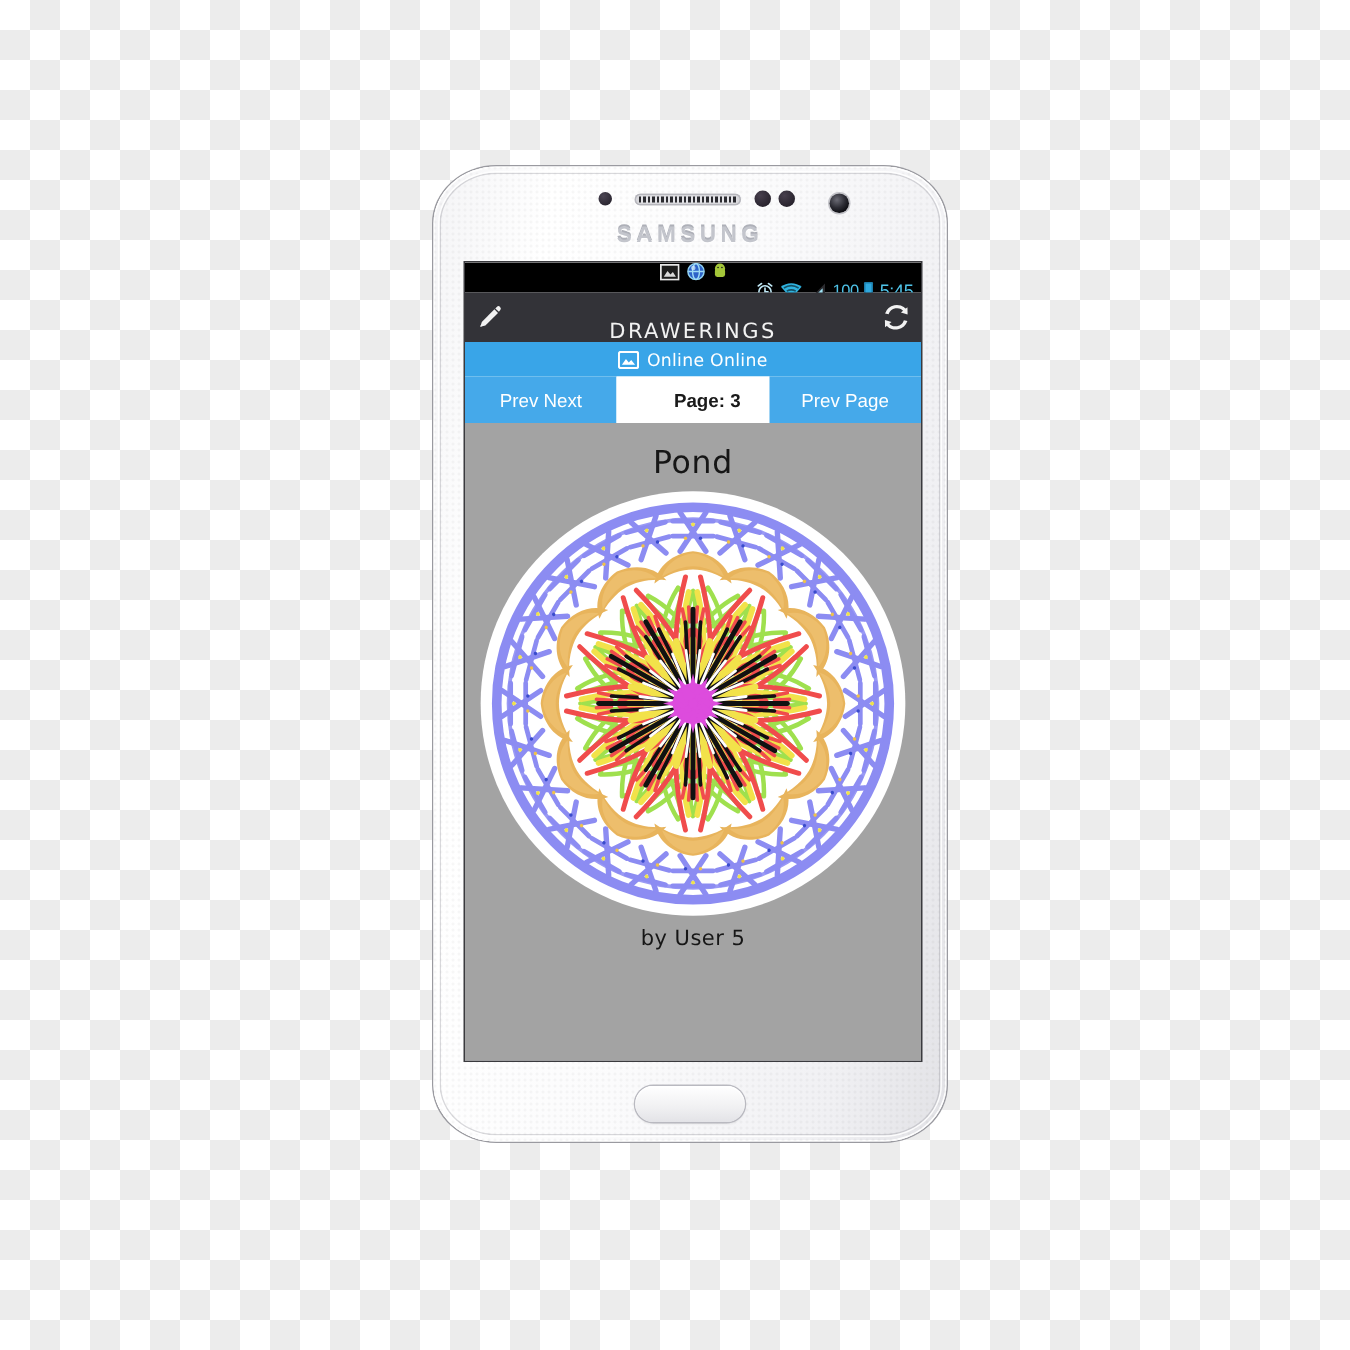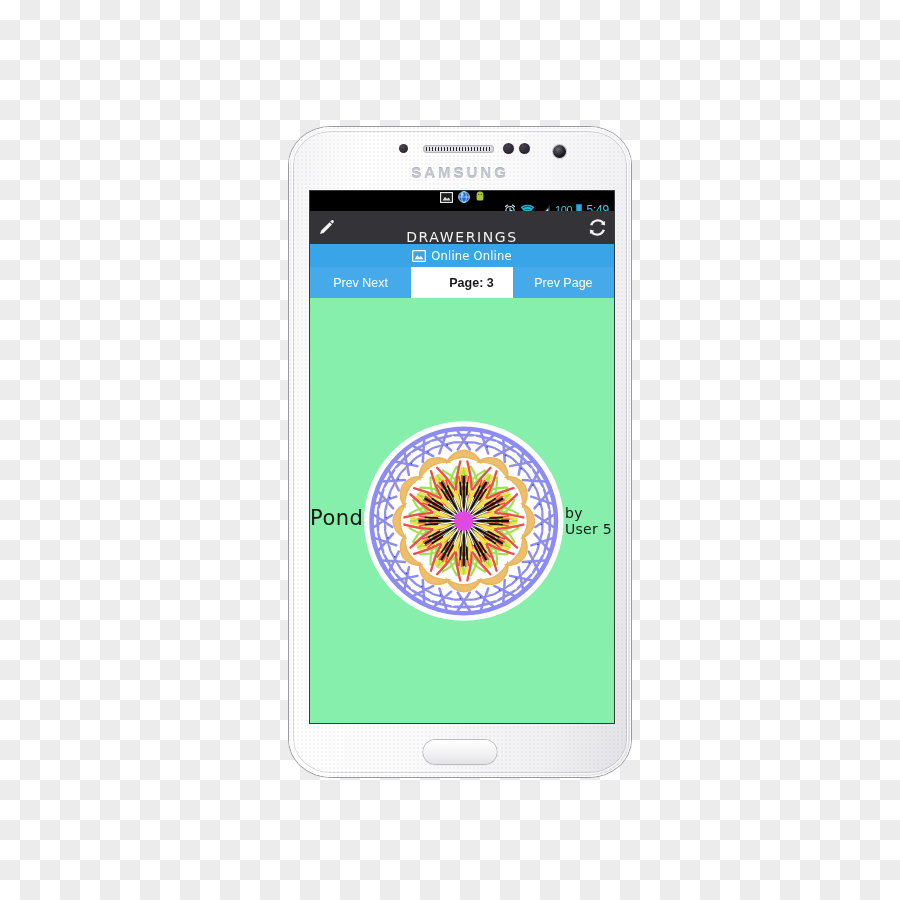--- a/index.html
+++ b/index.html
@@ -13,21 +13,21 @@
     background-image:
       linear-gradient(45deg, #ececec 25%, transparent 25%, transparent 75%, #ececec 75%, #ececec),
       linear-gradient(45deg, #ececec 25%, transparent 25%, transparent 75%, #ececec 75%, #ececec);
     background-size: 40px 40px;
     background-position: 0 0, 20px 20px;
   }
 
   
   #phone {
     position:absolute;
-    left:289px; top:127px;
+    left:289px; top:111px;
     width:342px; height:650px;
     border-radius: 42px / 38px;
     background: linear-gradient(100deg,#f4f4f6 0%,#ffffff 18%,#fbfbfc 50%,#f0f0f3 82%,#e2e2e6 100%);
     box-shadow: 0 0 0 1px #9a9aa0, inset 0 0 0 1px #ffffff;
     overflow:hidden;
   }
   #phone::before{
     
     content:"";
     position:absolute; inset:0;
@@ -148,22 +148,22 @@
   }
   #page-indicator{
     flex:0 0 33.4%; display:flex; align-items:center; justify-content:center;
     background:#ffffff; color:#1a1a1a; font-size:12.5px; font-weight:bold;
     font-family:"Liberation Sans", sans-serif;
     padding-left:19px;
   }
 
   
   #content{
-    height:425px; background:#86efac;
-    display:flex; align-items:center;
+    height:425px; background:#a3a3a3;
+    display:flex; flex-direction:column; align-items:center;
     padding-top:14px;
   }
   #drawing-title{
     font-family:"DejaVu Sans", sans-serif;
     font-size:21px; color:#161616; letter-spacing:.5px;
   }
   #drawing-canvas{ margin-top:6px; }
   #drawing-author{
     margin-top:6px;
     font-family:"DejaVu Sans", sans-serif;
@@ -216,21 +216,21 @@
           <path d="M7.5 11 L3.9 6.8 A6 6 0 0 1 11.1 6.8 Z" fill="#0d1a22" opacity=".0"></path>
           <path d="M2.6 4.0 A9 9 0 0 1 12.4 4.0" fill="none" stroke="#000" stroke-width="1.1" opacity=".55"></path>
           <path d="M4.5 6.1 A6 6 0 0 1 10.5 6.1" fill="none" stroke="#000" stroke-width="1.1" opacity=".55"></path>
         </svg>
         <svg class="sb-icon" width="12" height="12" viewBox="0 0 12 12">
           <path d="M11 1 L11 11 L1 11 Z" fill="#2b2b2f"></path>
           <path d="M9.4 4.2 L9.4 10.1 L3.6 10.1 Z" fill="#9fe2f5"></path>
         </svg>
         <span id="battery-pct">100</span>
         <div id="battery-body"></div>
-        <span id="clock">5:49</span>
+        <span id="clock">5:45</span>
       </div>
     </div>
 
     <div id="action-bar">
       <svg id="edit-icon" width="17" height="17" viewBox="0 0 17 17">
         <path d="M2.2 14.8 L3.2 11.6 L11.6 3.2 L14 5.6 L5.6 14 Z" fill="#f2f2f2"></path>
         <path d="M12.2 2.6 L13.2 1.6 A1.4 1.4 0 0 1 15.4 3.8 L14.6 4.8 Z" fill="#f2f2f2"></path>
         <path d="M2.2 14.8 L3.6 14.4 L2.7 13.4 Z" fill="#f2f2f2"></path>
       </svg>
       <div id="app-title">DRAWERINGS</div>

